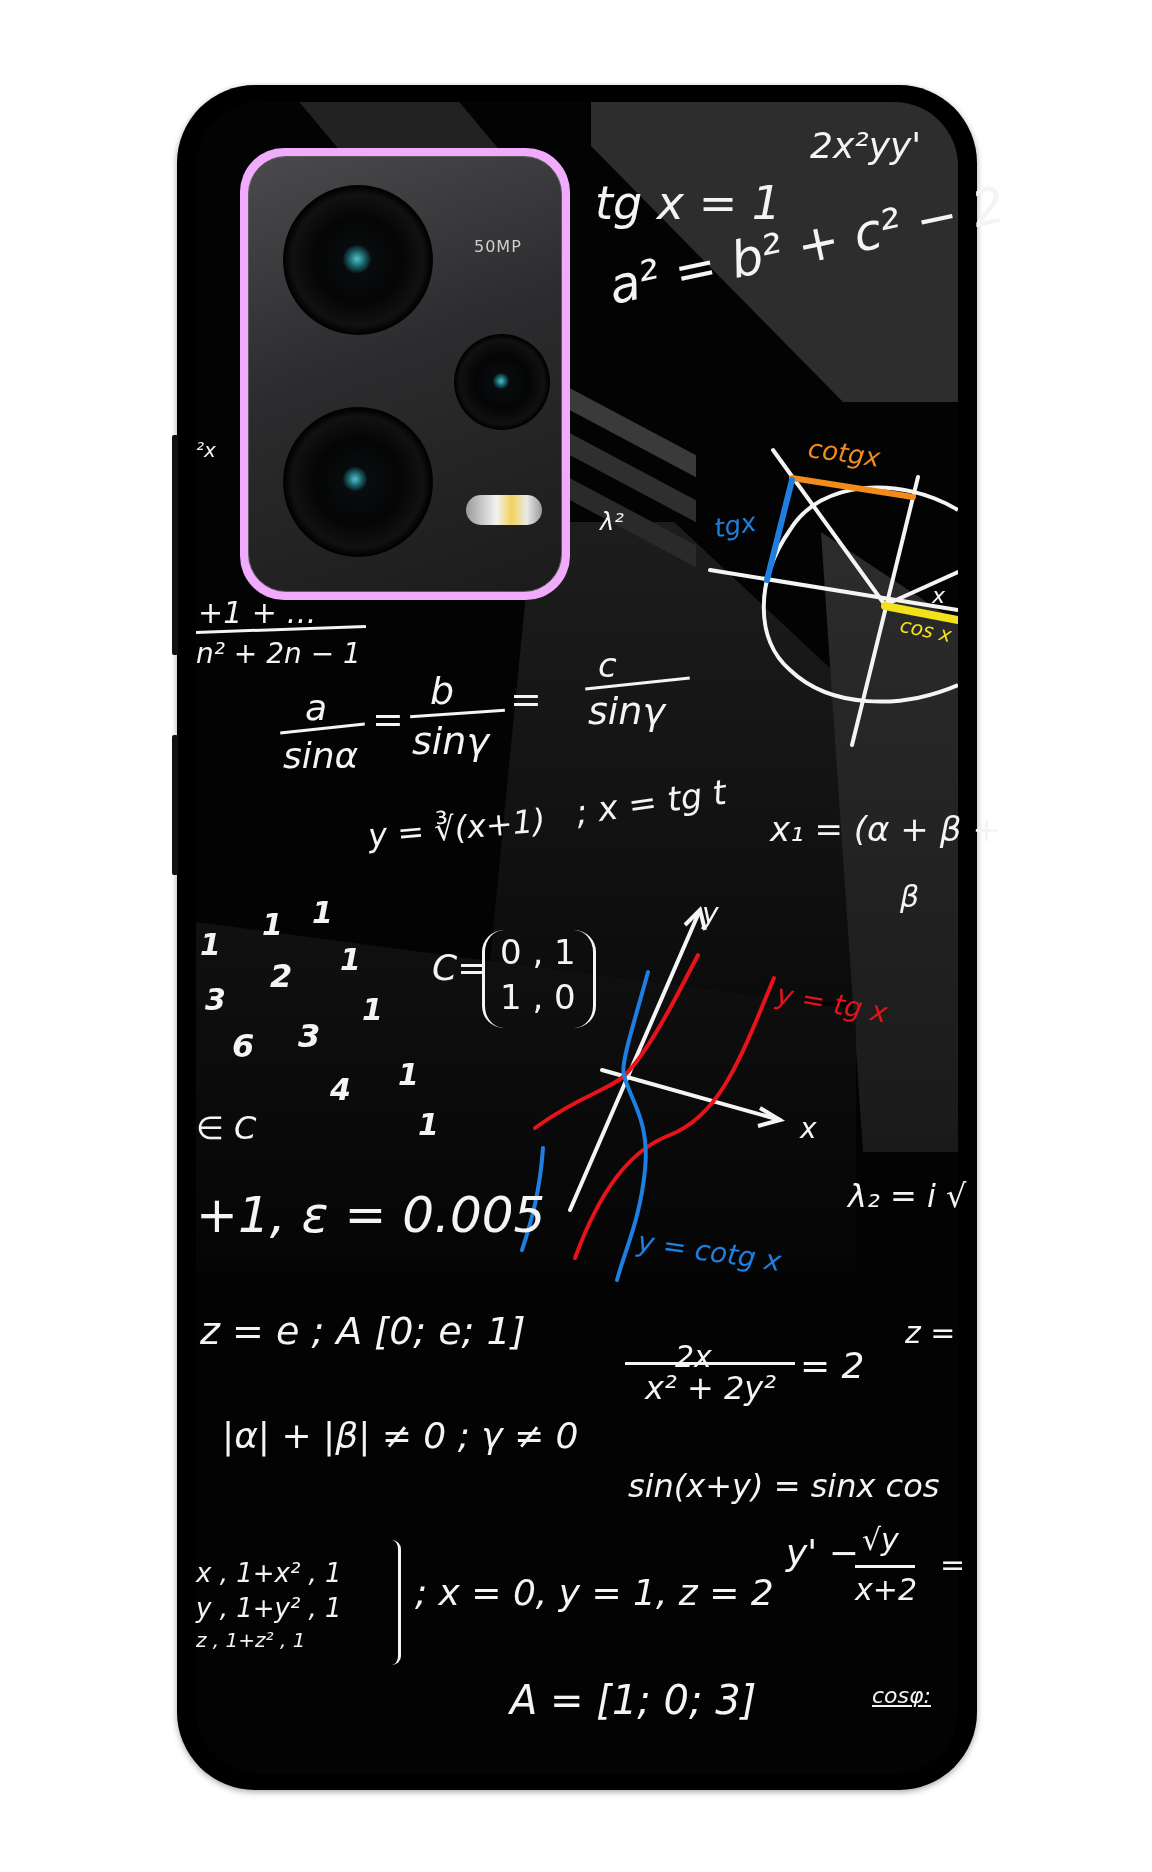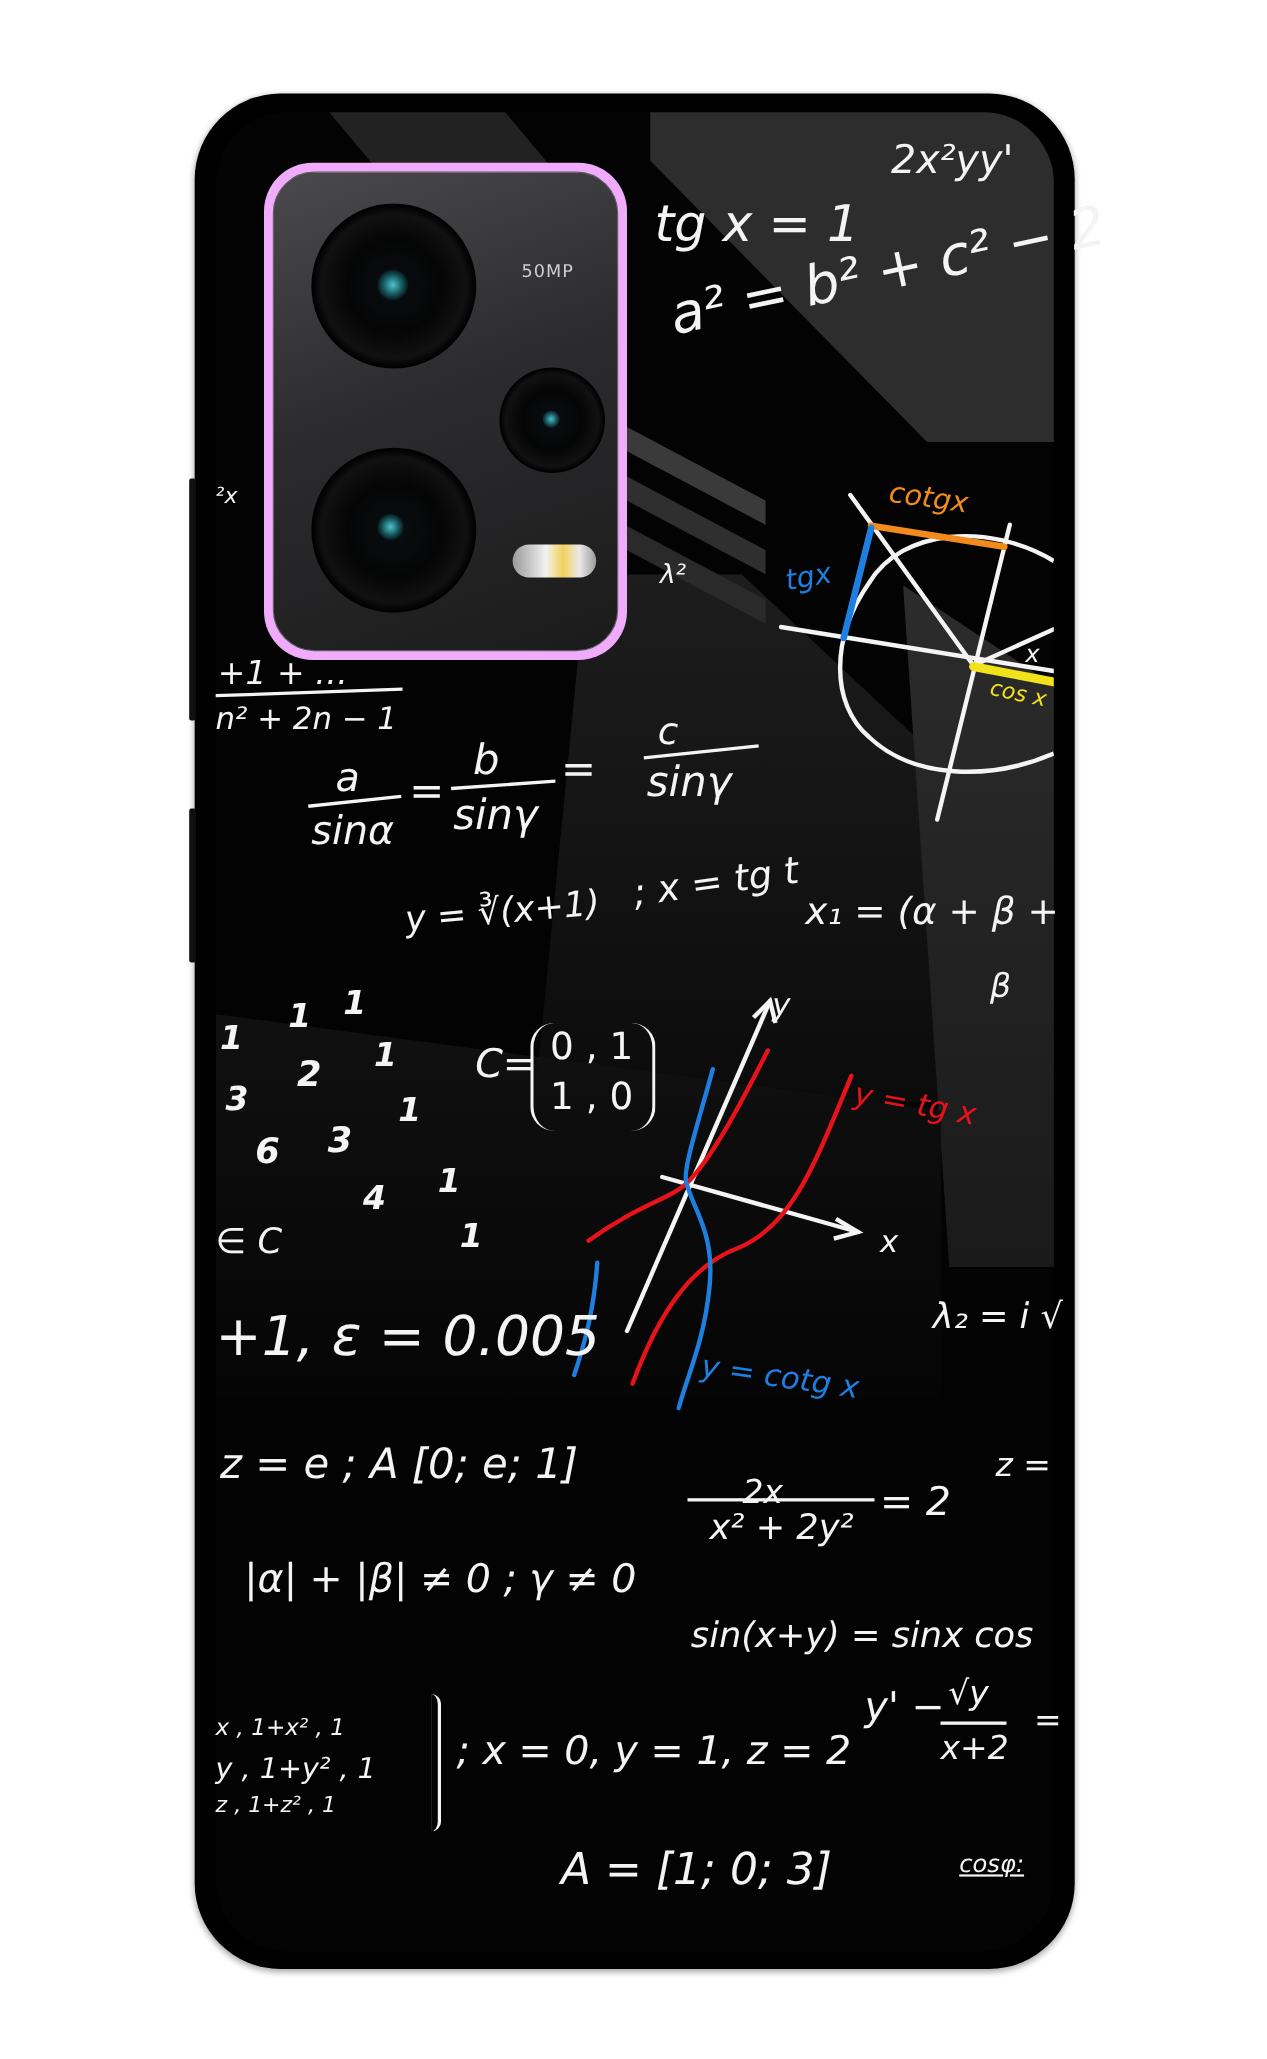--- a/index.html
+++ b/index.html
@@ -55,21 +55,21 @@
 <div style="position:absolute;left:410px;top:712px;width:95px;height:3px;background:#f4f4f4;transform:rotate(-4deg);"></div>
 <div class="eq" style="left:412px;top:722px;font-size:38px;">sinγ</div>
 <div class="eq" style="left:510px;top:680px;font-size:38px;">=</div>
 <div class="eq" style="left:598px;top:648px;font-size:34px;">c</div>
 <div style="position:absolute;left:585px;top:682px;width:105px;height:3px;background:#f4f4f4;transform:rotate(-6deg);"></div>
 <div class="eq" style="left:588px;top:692px;font-size:38px;">sinγ</div>
 
 <div class="eq" style="left:368px;top:812px;font-size:32px;transform:rotate(-5deg);">y = ∛(x+1)</div>
 <div class="eq" style="left:575px;top:785px;font-size:34px;transform:rotate(-8deg);">; x = tg t</div>
 <div class="eq" style="left:600px;top:510px;font-size:24px;">λ²</div>
-<div class="eq" style="left:732px;top:812px;font-size:34px;">x₁ = (α + β +</div>
+<div class="eq" style="left:770px;top:812px;font-size:34px;">x₁ = (α + β +</div>
 <div class="eq" style="left:900px;top:882px;font-size:30px;">β</div>
 
 <div class="eq" style="left:200px;top:930px;font-size:30px;font-weight:bold;">1</div>
 <div class="eq" style="left:262px;top:910px;font-size:30px;font-weight:bold;">1</div>
 <div class="eq" style="left:312px;top:898px;font-size:30px;font-weight:bold;">1</div>
 <div class="eq" style="left:340px;top:945px;font-size:30px;font-weight:bold;">1</div>
 <div class="eq" style="left:270px;top:960px;font-size:32px;font-weight:bold;">2</div>
 <div class="eq" style="left:362px;top:995px;font-size:30px;font-weight:bold;">1</div>
 <div class="eq" style="left:205px;top:985px;font-size:30px;font-weight:bold;">3</div>
 <div class="eq" style="left:232px;top:1030px;font-size:32px;font-weight:bold;">6</div>
@@ -111,21 +111,21 @@
 
 <div class="eq" style="left:222px;top:1418px;font-size:36px;">|α| + |β| ≠ 0 ; γ ≠ 0</div>
 <div class="eq" style="left:628px;top:1470px;font-size:32px;">sin(x+y) = sinx cos</div>
 
 <div class="eq" style="left:786px;top:1535px;font-size:36px;">y' −</div>
 <div class="eq" style="left:862px;top:1525px;font-size:30px;">√y</div>
 <div style="position:absolute;left:855px;top:1565px;width:60px;height:3px;background:#f4f4f4;"></div>
 <div class="eq" style="left:855px;top:1575px;font-size:30px;">x+2</div>
 <div class="eq" style="left:940px;top:1550px;font-size:30px;">=</div>
 
-<div class="eq" style="left:196px;top:1560px;font-size:21px;">x ,  1+x² ,  1</div>
+<div class="eq" style="left:196px;top:1560px;font-size:26px;">x ,  1+x² ,  1</div>
 <div class="eq" style="left:196px;top:1595px;font-size:26px;">y ,  1+y² ,  1</div>
 <div class="eq" style="left:196px;top:1630px;font-size:20px;">z ,  1+z² ,  1</div>
 <div style="position:absolute;left:392px;top:1540px;width:6px;height:125px;border-right:3px solid #f4f4f4;border-radius:0 10px 10px 0;"></div>
 <div class="eq" style="left:415px;top:1575px;font-size:36px;">; x = 0, y = 1, z = 2</div>
 <div class="eq" style="left:510px;top:1680px;font-size:40px;">A = [1; 0; 3]</div>
 <div class="eq" style="left:872px;top:1685px;font-size:22px;text-decoration:underline;">cosφ:</div>
 
 <svg style="position:absolute;left:700px;top:430px;" width="258" height="330" viewBox="0 0 258 330">
   <path d="M258,80 C200,45 120,50 90,100 C55,150 55,210 90,240 C130,278 200,280 258,255" fill="none" stroke="#f4f4f4" stroke-width="4"></path>
   <line x1="10" y1="140" x2="258" y2="180" stroke="#f4f4f4" stroke-width="4" stroke-linecap="round"></line>

